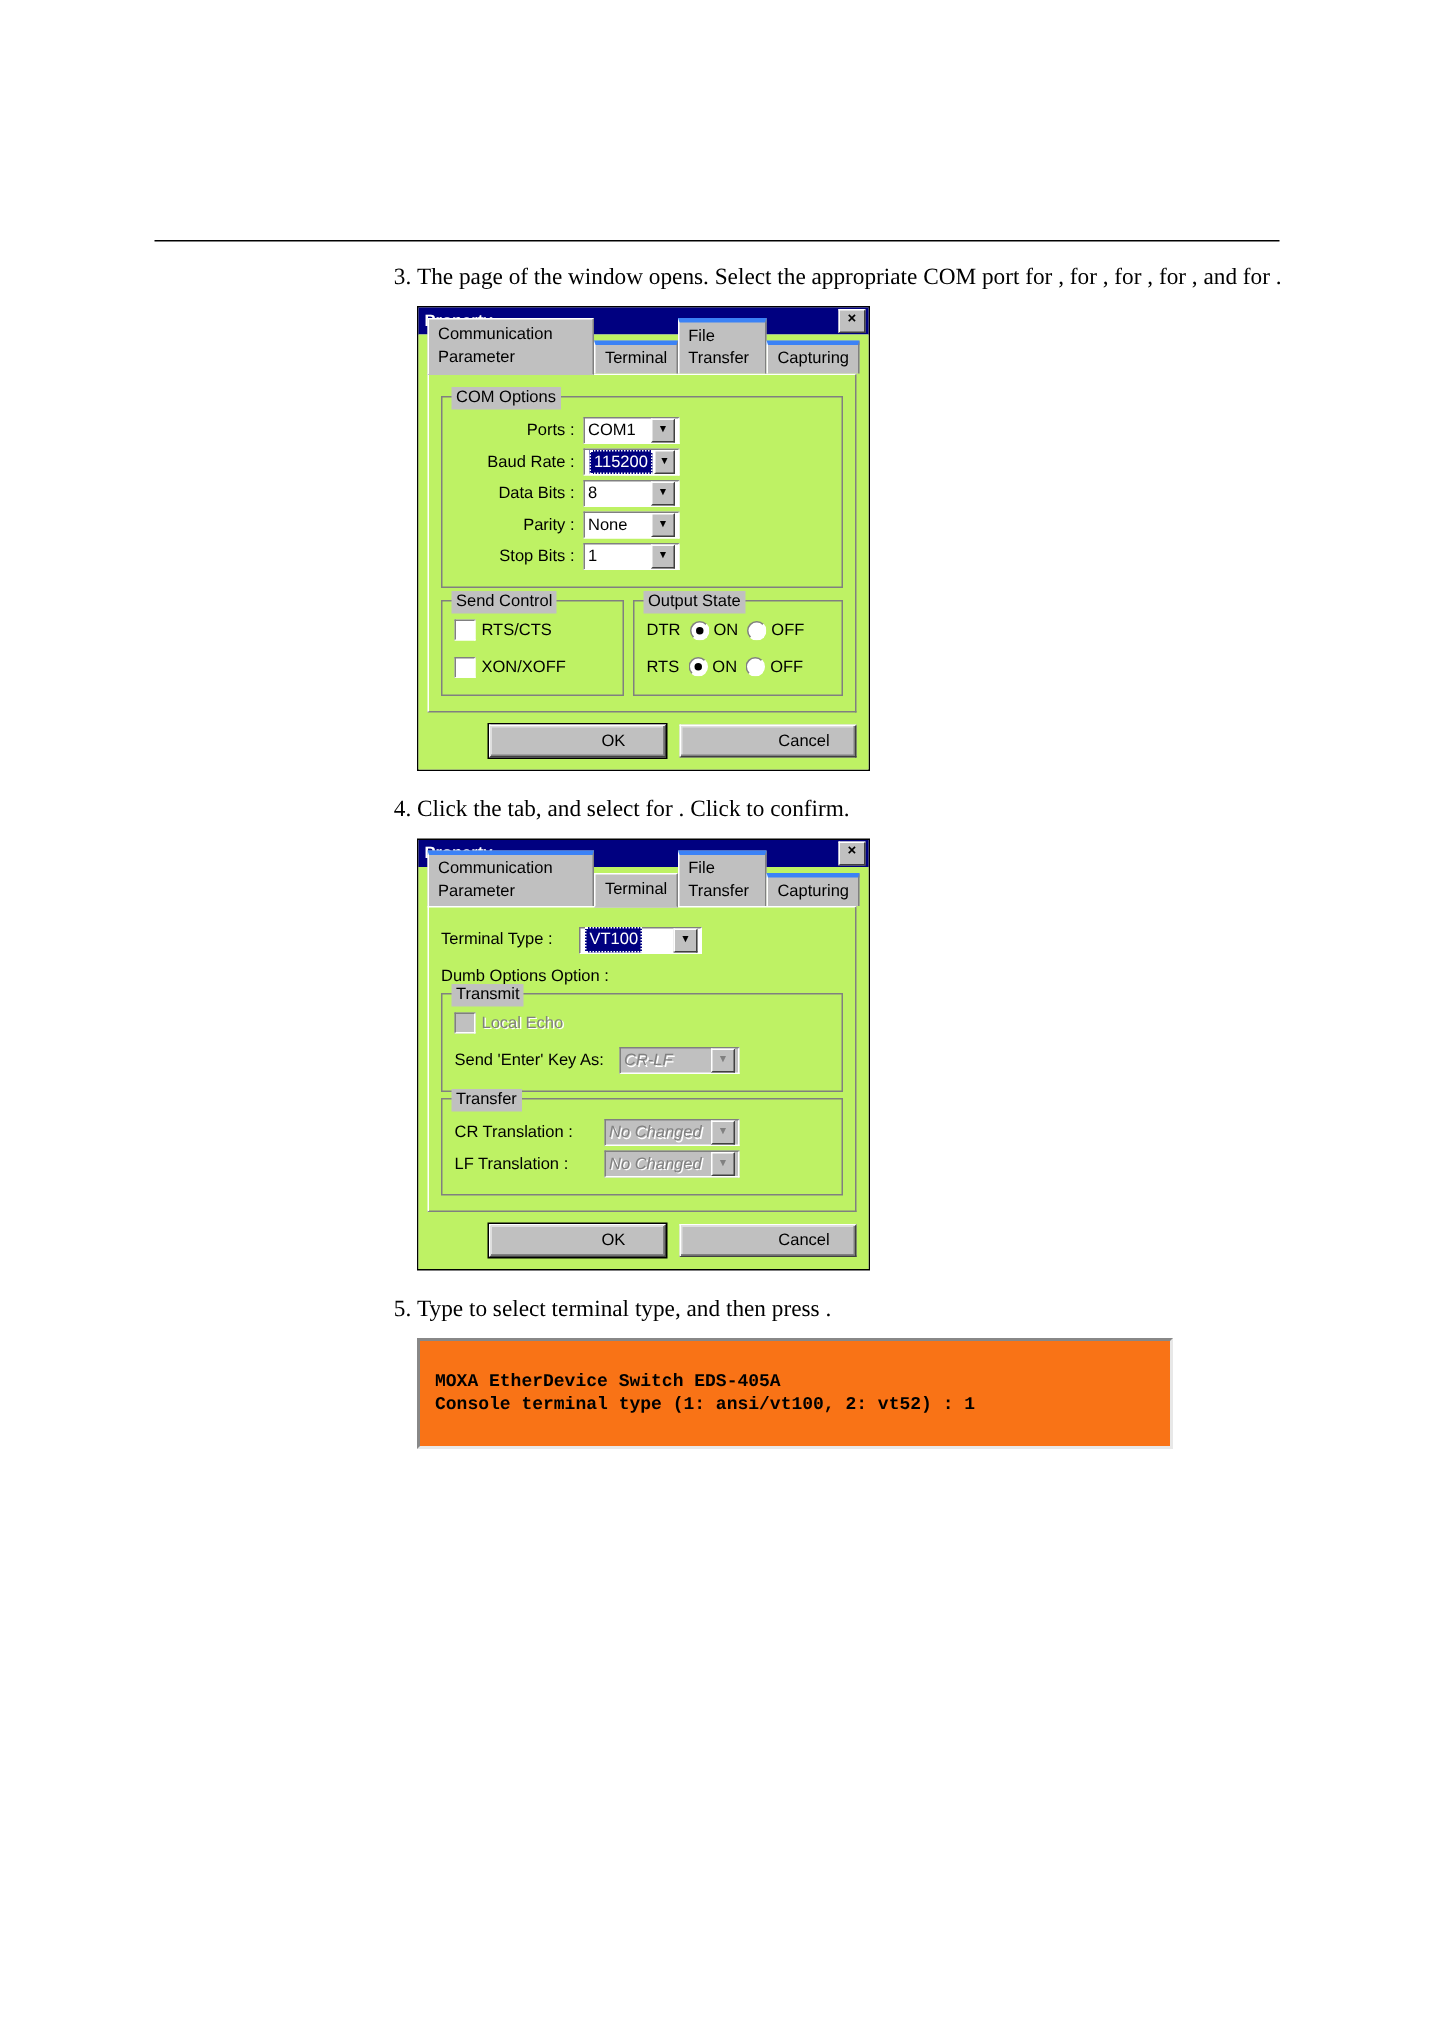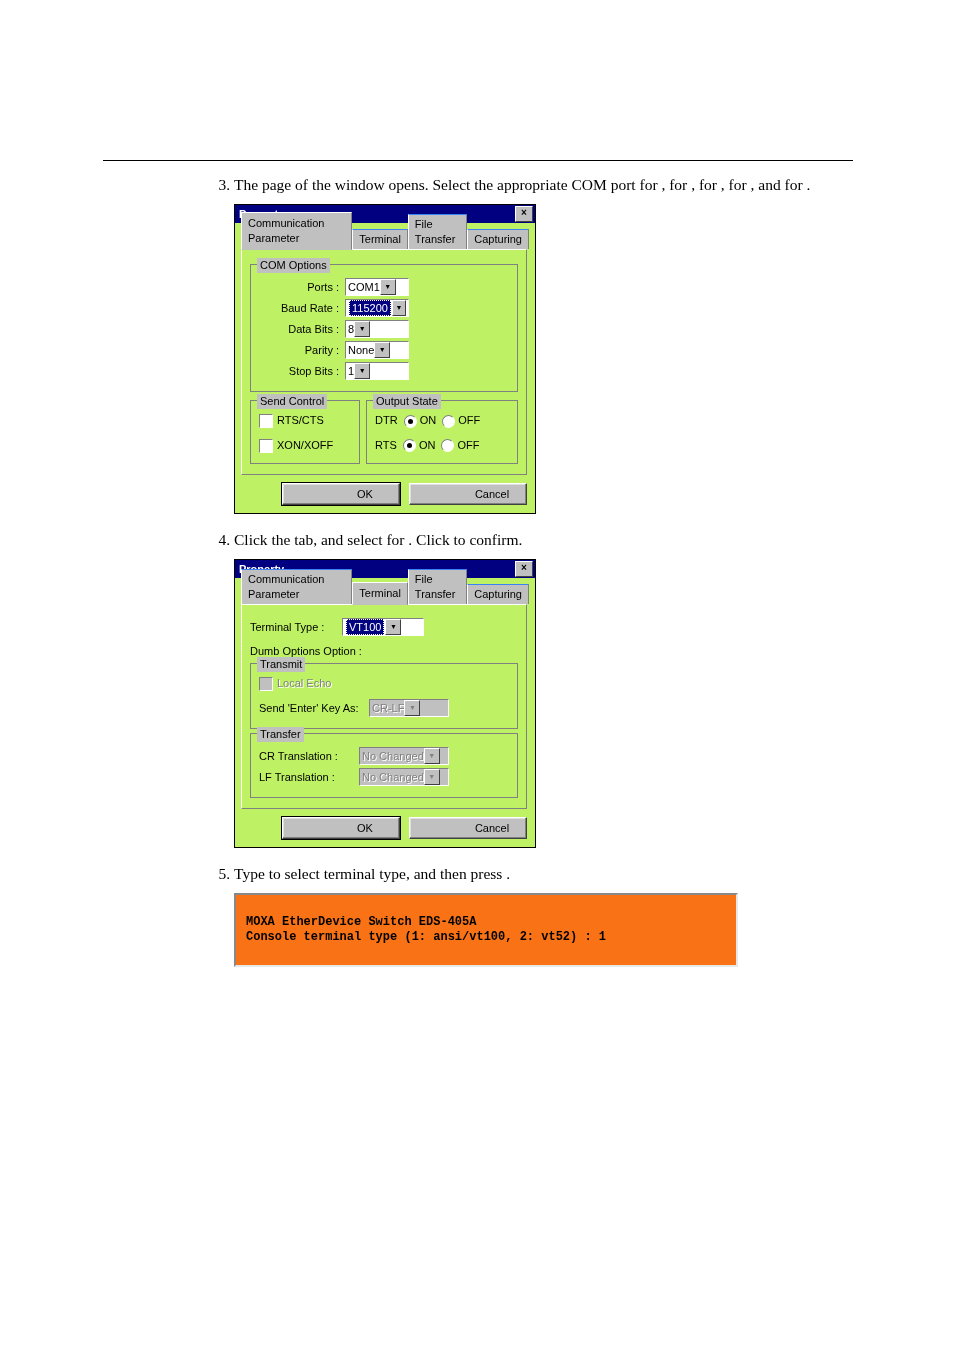--- a/index.html
+++ b/index.html
@@ -33,20 +33,21 @@
   ol.steps {
     list-style: decimal;
     margin: 0;
     padding: 0 0 0 32px;
     font-size: 15.5px;
     line-height: 1.35;
   }
   
   ol.steps > li {
     margin-bottom: 16px;
+    margin-left: 44px;
   }
   .win {
     font-size: 0; 
     border: 1px solid #000;
     display: inline-block;
   }
   .win .titlebar {
     background: #000080;
     color: #fff;
     font-family: Tahoma, Arial, sans-serif;
@@ -83,21 +84,21 @@
     color: #000;
   }
   .tabs {
     display: flex;
     align-items: flex-end;
     height: 20px;
   }
   .tab {
     font-size: 11px;
     padding: 2px 6px;
-    border-top: 1px solid #3b82f6;
+    border-top: 3px solid #3b82f6;
     border-left: 1px solid #fff;
     border-right: 1px solid #808080;
     background: #c0c0c0;
     margin-right: 0px;
     position: relative;
   }
   .tab.active {
     background: #c0c0c0;
     z-index: 3;
     border-top: 1px solid #fff;
@@ -111,37 +112,37 @@
     border-left: 1px solid #fff;
     border-right: 1px solid #808080;
     border-bottom: 1px solid #808080;
     padding: 10px 8px 6px 8px;
     width: 274px;
     box-sizing: border-box;
   }
   .groupbox {
     border: 1px solid #808080;
     position: relative;
-    padding: 10px 8px 8px 8px;
+    padding: 10px 20px 8px 8px;
     margin: 4px 0;
   }
   .groupbox > .legend {
     position: absolute;
     top: -7px;
     left: 6px;
     background: #c0c0c0;
     padding: 0 3px;
     font-size: 11px;
   }
   .row { display:flex; align-items:center; margin:3px 0; }
   .row .lbl { text-align:right; width:80px; padding-right:6px; }
   .sel {
     background:#fff; border-top:1px solid #808080; border-left:1px solid #808080;
     border-bottom:1px solid #fff; border-right:1px solid #fff; height:16px;
-    padding:0 2px; width:58px; display:flex; align-items:center; 
+    padding:0 2px; width:58px; display:flex; align-items:center; justify-content:space-between;
   }
   .sel .arrow {
     width:14px; height:14px; background:#c0c0c0;
     border-top:1px solid #fff; border-left:1px solid #fff;
     border-right:1px solid #404040; border-bottom:1px solid #404040;
     font-size:7px; text-align:center; line-height:14px;
   }
   .sel.hl { }
   .sel.hl .val { background:#000080; color:#fff; padding:0 2px; border:1px dotted #fff; margin:1px; }
   .sel .val { font-size:11px; }
@@ -167,21 +168,21 @@
     text-align:center; font-size:11px;
     background:#c0c0c0;
     border-top:1px solid #fff; border-left:1px solid #fff;
     border-right:1px solid #404040; border-bottom:1px solid #404040;
     box-shadow: inset -1px -1px 0 #808080, inset 1px 1px 0 #dfdfdf;
     padding-left: 48px;
   }
   .btn95.default { box-shadow: inset -1px -1px 0 #808080, inset 1px 1px 0 #dfdfdf, 0 0 0 1px #000; }
   .btnrow { text-align:right; padding:8px 2px 2px 2px; }
   .disabled-text { color:#808080; text-shadow:1px 1px 0 #fff; }
-  .sel.disabled { background:#c0c0c0; }
+  .sel.disabled { background:#c0c0c0;font-style:italic; }
   .sel.disabled .val { color:#808080; text-shadow:1px 1px 0 #fff; }
   .sel.disabled .arrow { color:#808080; }
   .console {
     border-top:2px solid #888; border-left:2px solid #888;
     border-bottom:2px solid #e8e8e8; border-right:2px solid #e8e8e8;
     background:#f97316; padding:8px 10px; width:480px;
     font-family:"Courier New", monospace; font-size:12px; line-height:1.25;
     white-space:pre;
   }
   .screenshot-wrap { margin-top:8px; margin-bottom:0; }

